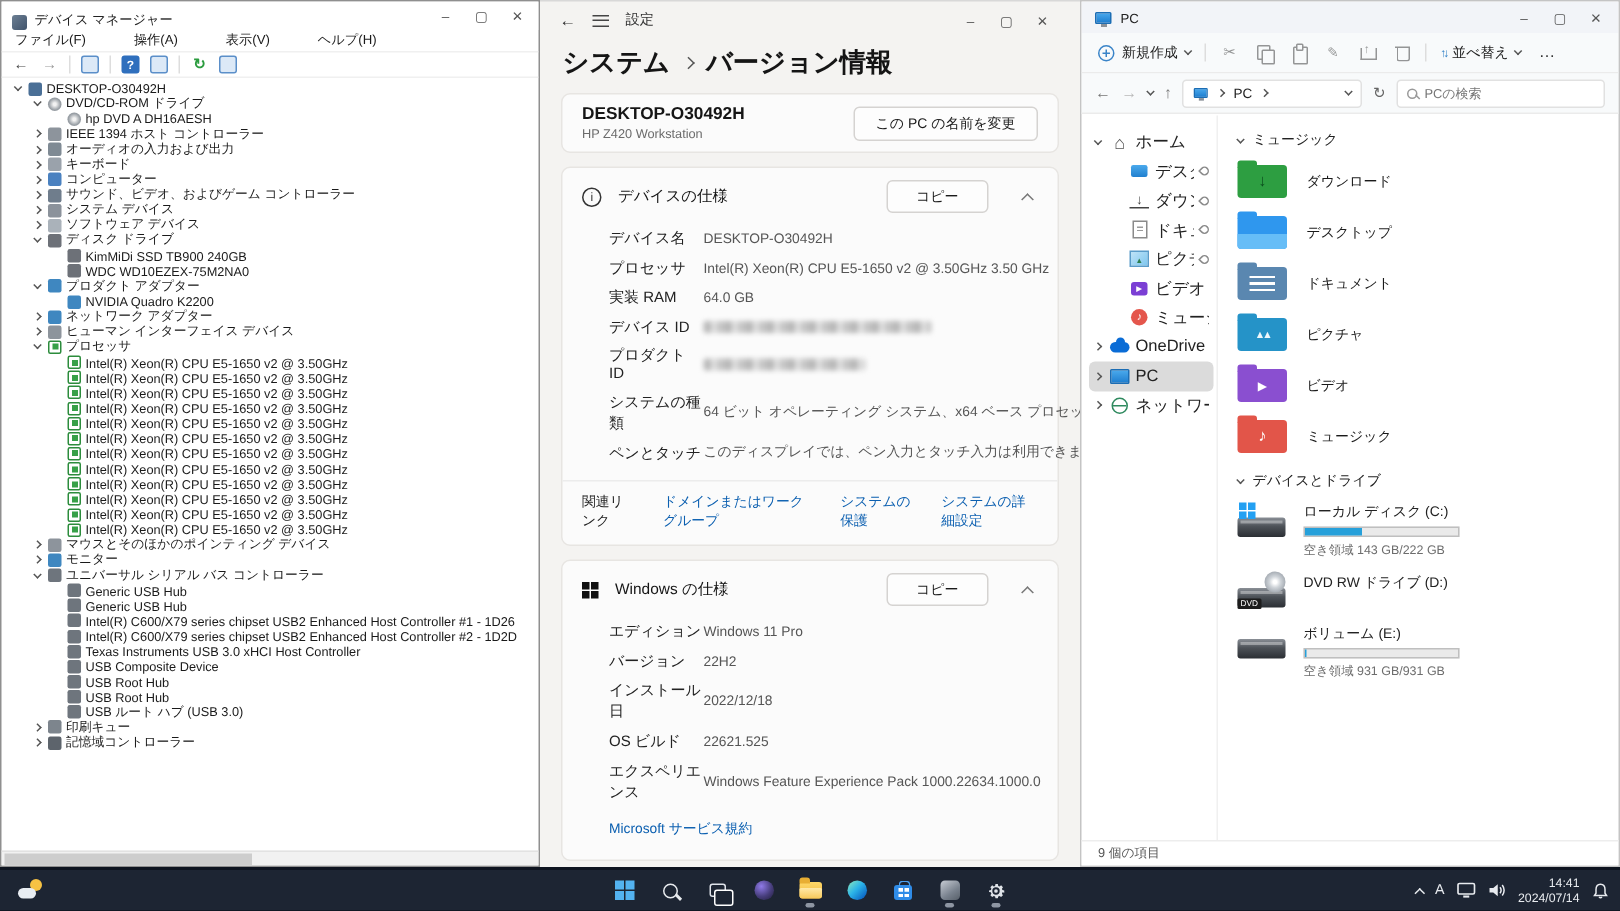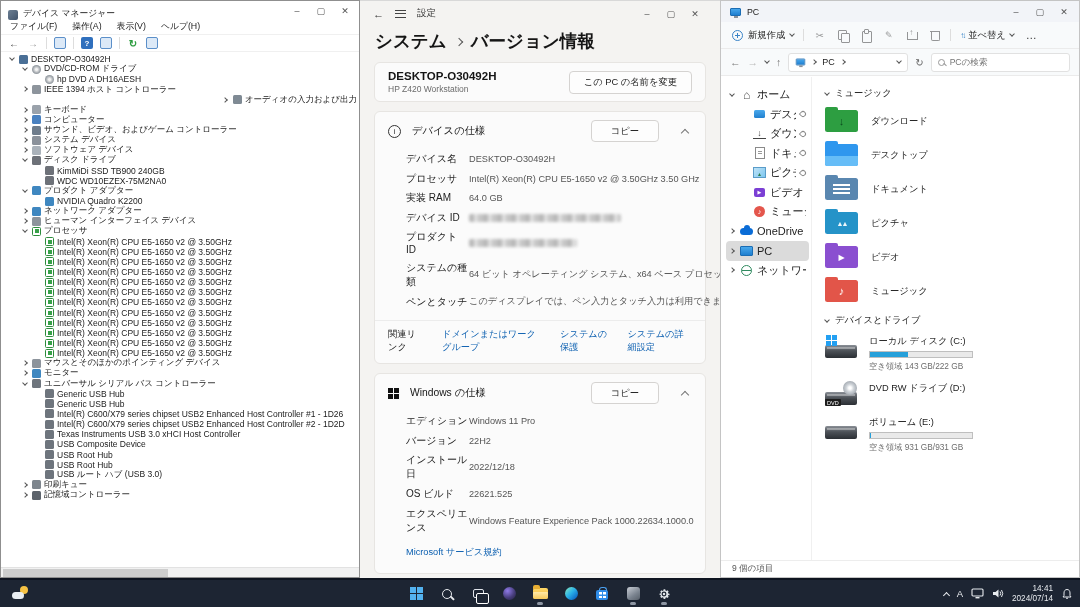--- a/index.html
+++ b/index.html
@@ -11,21 +11,21 @@
   .chev { display:inline-block; width:4px; height:4px; border-right:1.2px solid #555; border-bottom:1.2px solid #555; }
   .chev.dn { transform:rotate(45deg); margin-top:-2px; }
   .chev.rt { transform:rotate(-45deg); }
   .chev.up { transform:rotate(-135deg); margin-top:3px; }
   .chev.big { width:6px; height:6px; border-color:#777; }
 
   
   .dm { left:0; width:360px; background:#fff; border:1px solid #8f8f8f; }
   .dm-titlebar { height:19px; display:flex; align-items:flex-end; gap:5px; padding:0 2px 0 7px; font-size:8.8px; color:#222; background:#fff; }
   .dm-appicon { width:10px; height:10px; background:linear-gradient(135deg,#5d7globe,#456) ; background:linear-gradient(135deg,#6c7f93,#40536b); border-radius:2px; }
-  .dm-menubar { height:15px; display:flex; align-items:center; gap:15px; padding:0 9px; font-size:8.8px; border-bottom:1px solid #f0f0f0; }
+  .dm-menubar { height:15px; display:flex; align-items:center; gap:32px; padding:0 9px; font-size:8.8px; border-bottom:1px solid #f0f0f0; }
   .dm-toolbar { height:17px; display:flex; align-items:center; gap:7px; padding:0 7px; border-bottom:1px solid #f0f0f0; }
   .vsep { width:1px; height:12px; background:#ddd; }
   .tbico { width:12px; height:12px; display:flex; align-items:center; justify-content:center; font-size:10px; color:#444; border-radius:2px; }
   .tbi-back::before { content:"\2190"; }
   .tbi-forward::before { content:"\2192"; color:#9a9a9a; }
   .tbi-show-hide-console-tree,.tbi-properties,.tbi-computer-list { background:#dce9f7; border:1px solid #5b8fc9; }
   .tbi-help { background:#2f6fbd; color:#fff; font-size:8px; font-weight:bold; }
   .tbi-help::before { content:"?"; }
   .tbi-scan-hardware-changes { color:#2c9c3f; font-weight:bold; }
   .tbi-scan-hardware-changes::before { content:"\21BB"; }
@@ -278,21 +278,21 @@
         <span class="dm-ico ico-dvd"></span>
         <span class="dm-label">hp DVD A  DH16AESH</span>
       </div>
       <div class="dm-row" style="padding-left: 17px;">
         <span class="dm-exp">
           <i class="chev rt"></i>
         </span>
         <span class="dm-ico ico-port"></span>
         <span class="dm-label">IEEE 1394 ホスト コントローラー</span>
       </div>
-      <div class="dm-row" style="padding-left: 17px; justify-content: flex-end;">
+      <div class="dm-row" style="padding-left: 17px;">
         <span class="dm-exp">
           <i class="chev rt"></i>
         </span>
         <span class="dm-ico ico-audio"></span>
         <span class="dm-label">オーディオの入力および出力</span>
       </div>
       <div class="dm-row" style="padding-left: 17px;">
         <span class="dm-exp">
           <i class="chev rt"></i>
         </span>

